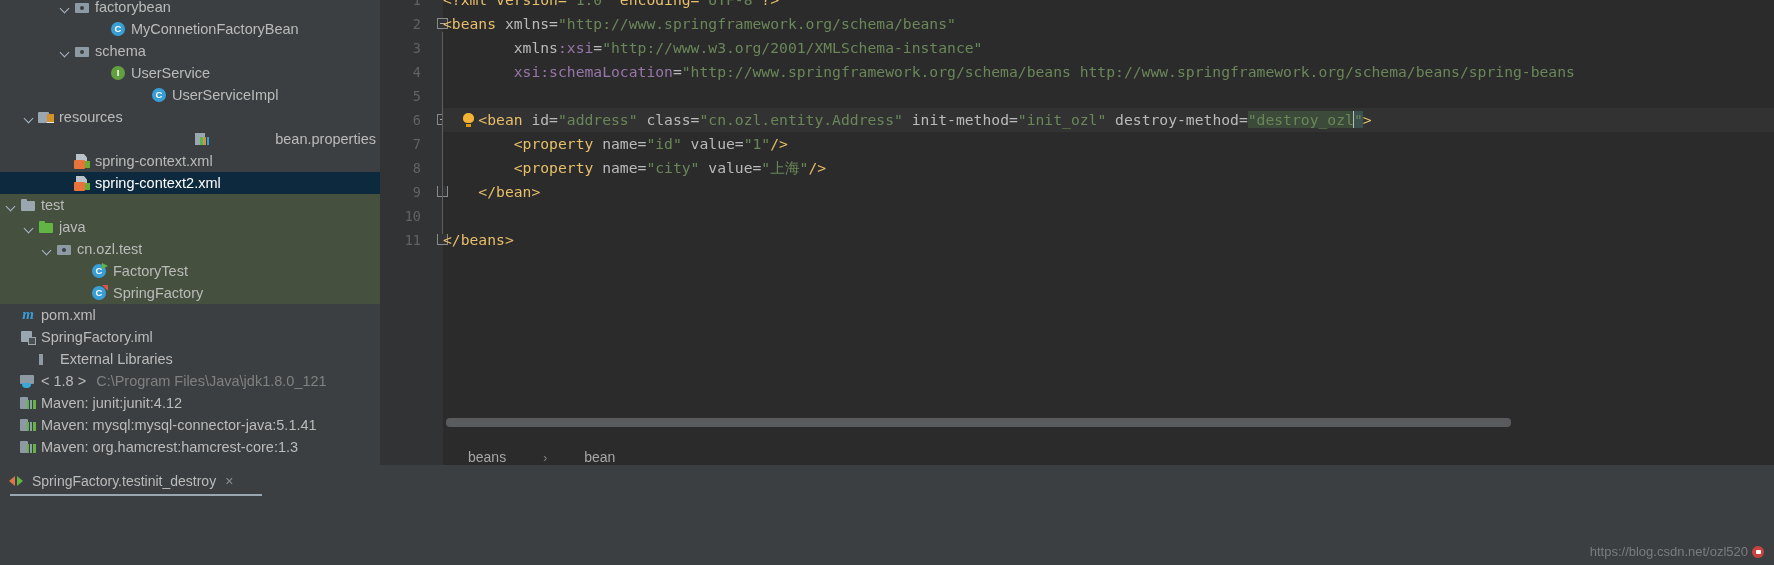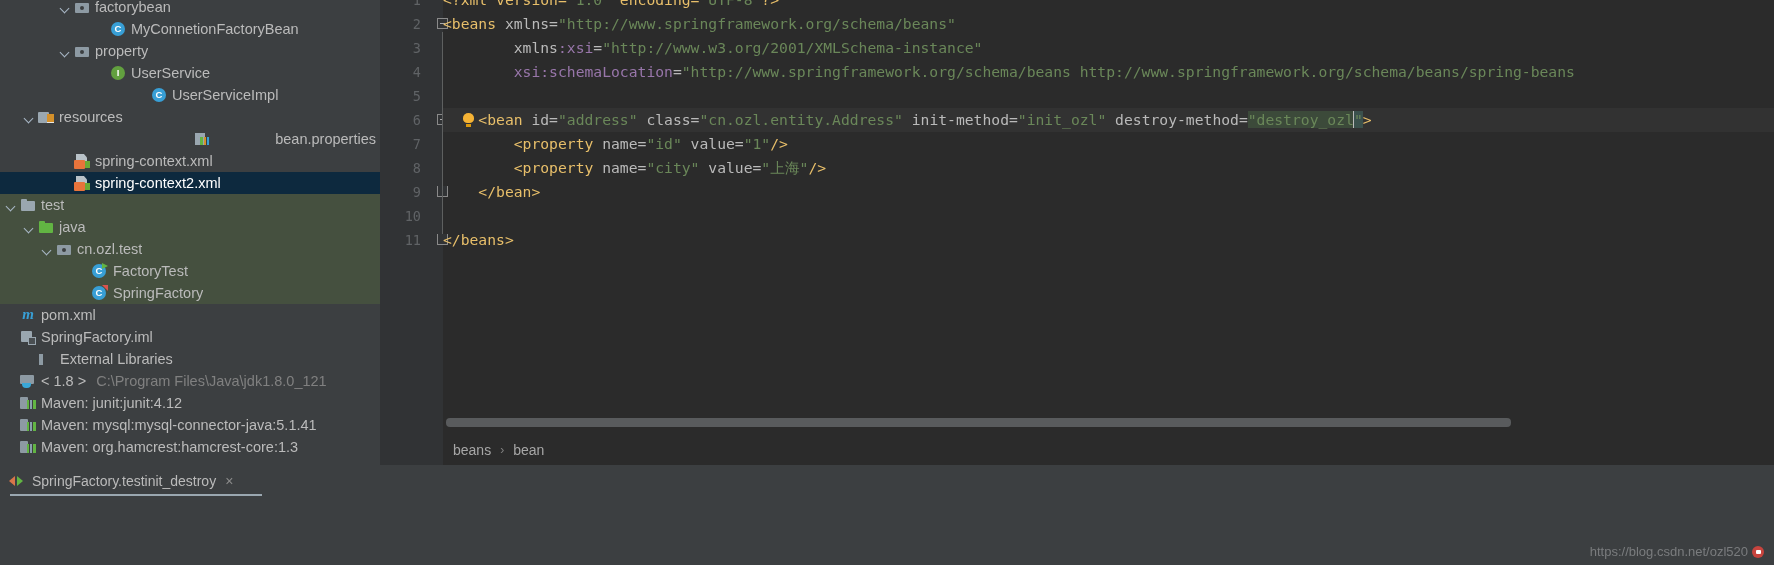--- a/index.html
+++ b/index.html
@@ -389,28 +389,29 @@
     position: absolute;
     left: 3px; top: 0;
     width: 1065px; height: 9px;
     background: #595b5d;
     border-radius: 4px;
   }
 
   
   #breadcrumb {
     position: absolute;
-    left: 63px; bottom: 0;
+    left: 78px; bottom: 0;
     right: 0; height: 30px;
     display: flex;
-    align-items: center;
+    align-items: flex-end;
     font-size: 14px;
     color: #a0a0a0;
     padding-left: 10px;
     background: #2b2b2b;
+    gap: 28px;
   }
   .crumb { color: #a7a7a7; }
   .crumb-sep {
     margin: 0 9px;
     color: #808080;
     font-size: 12px;
   }
 
   
   #bottombar {
@@ -503,21 +504,21 @@
       <div class="trow" style="position: absolute; left: 0px; right: 0px; top: 18px;">
         <span style="display: inline-block; width: 96px; flex: 0 0 96px;"></span>
         <span class="arrow"></span>
         <span class="ico ic-class"></span>
         <span class="tlabel">MyConnetionFactoryBean</span>
       </div>
       <div class="trow" style="position: absolute; left: 0px; right: 0px; top: 40px;">
         <span style="display: inline-block; width: 60px; flex: 0 0 60px;"></span>
         <span class="arrow open"></span>
         <span class="ico ic-pkg"></span>
-        <span class="tlabel">property</span>
+        <span class="tlabel">schema</span>
       </div>
       <div class="trow" style="position: absolute; left: 0px; right: 0px; top: 62px;">
         <span style="display: inline-block; width: 96px; flex: 0 0 96px;"></span>
         <span class="arrow"></span>
         <span class="ico ic-iface"></span>
         <span class="tlabel">UserService</span>
       </div>
       <div class="trow" style="position: absolute; left: 0px; right: 0px; top: 84px; padding-left: 41px;">
         <span style="display: inline-block; width: 96px; flex: 0 0 96px;"></span>
         <span class="arrow"></span>

